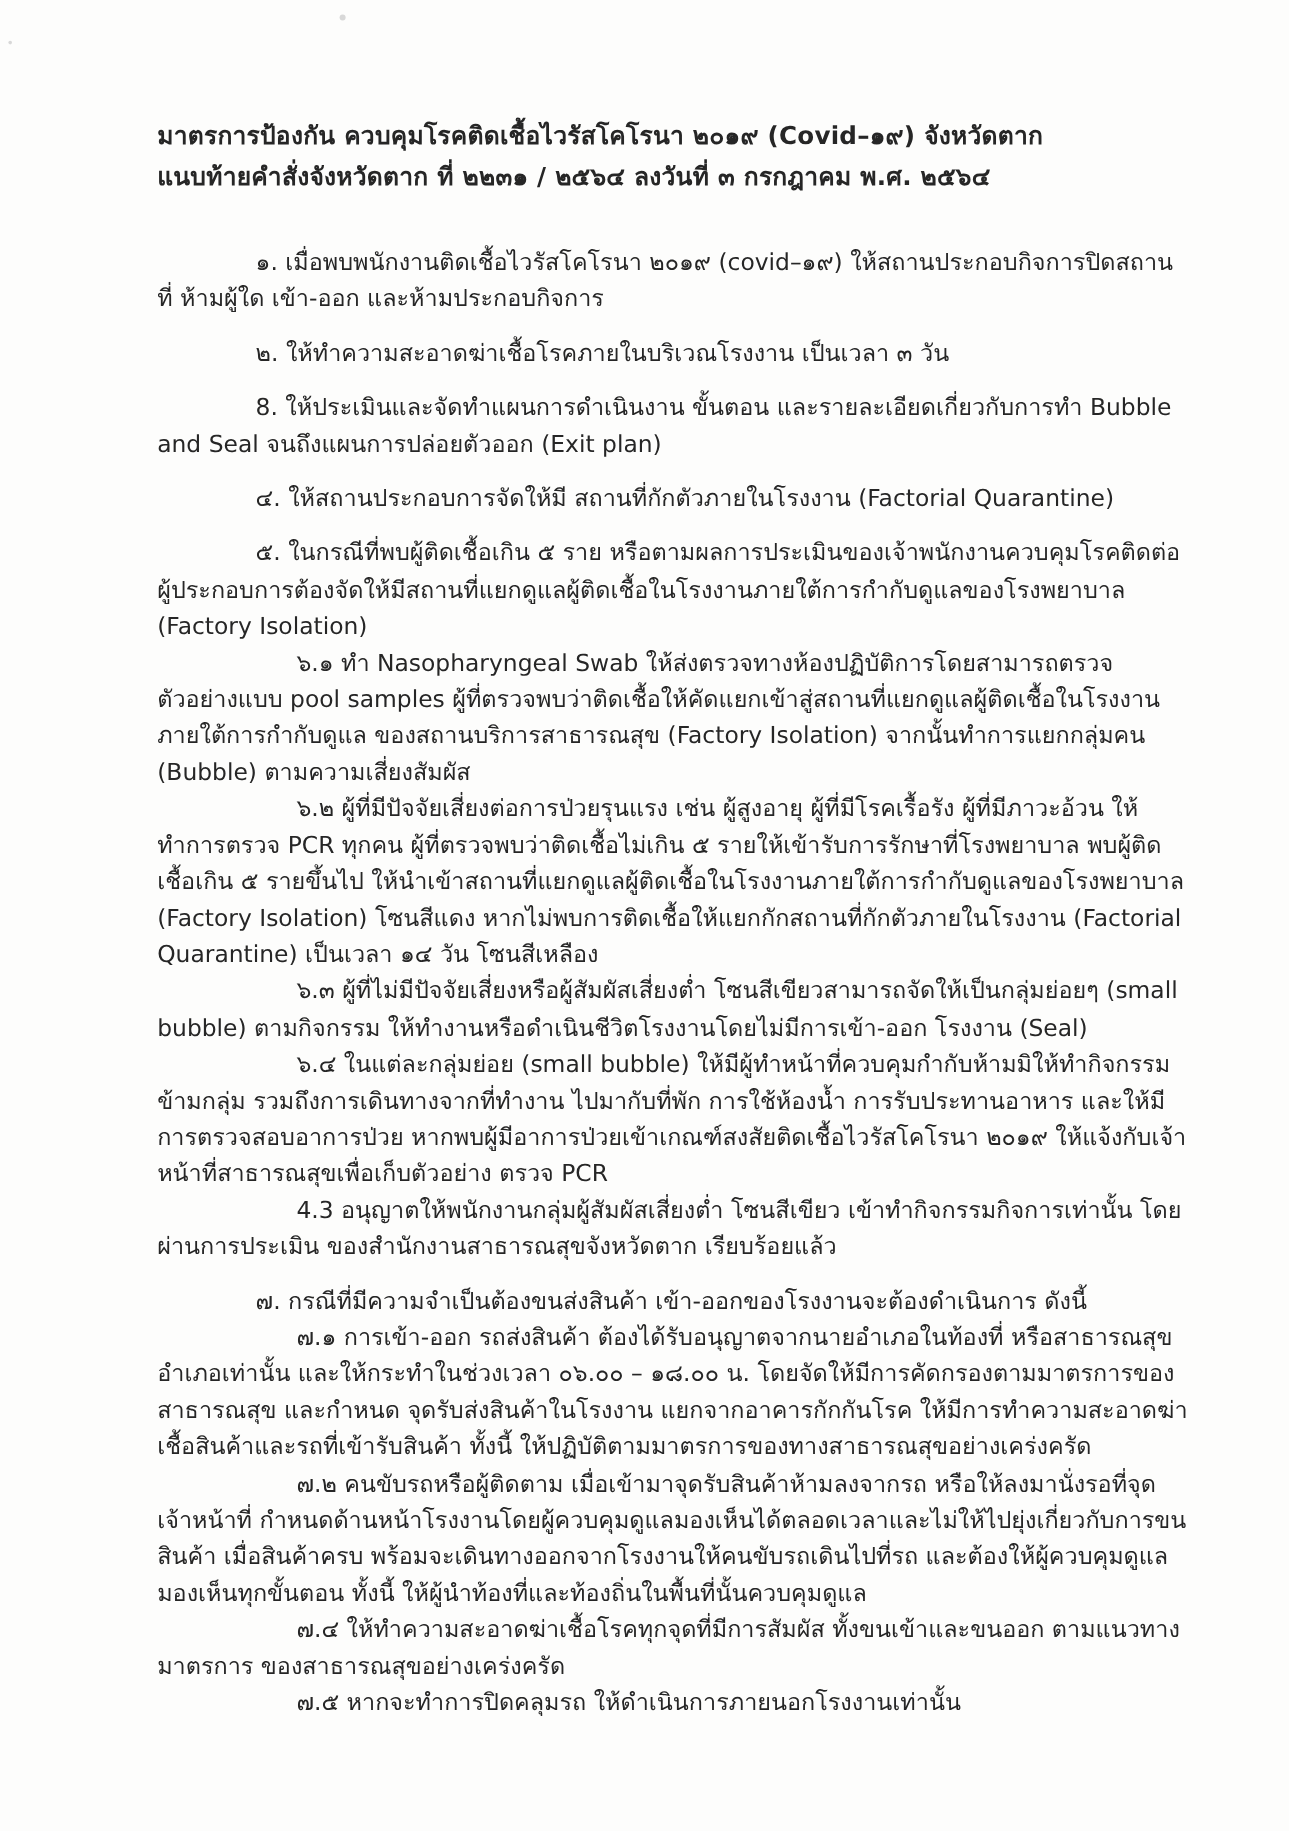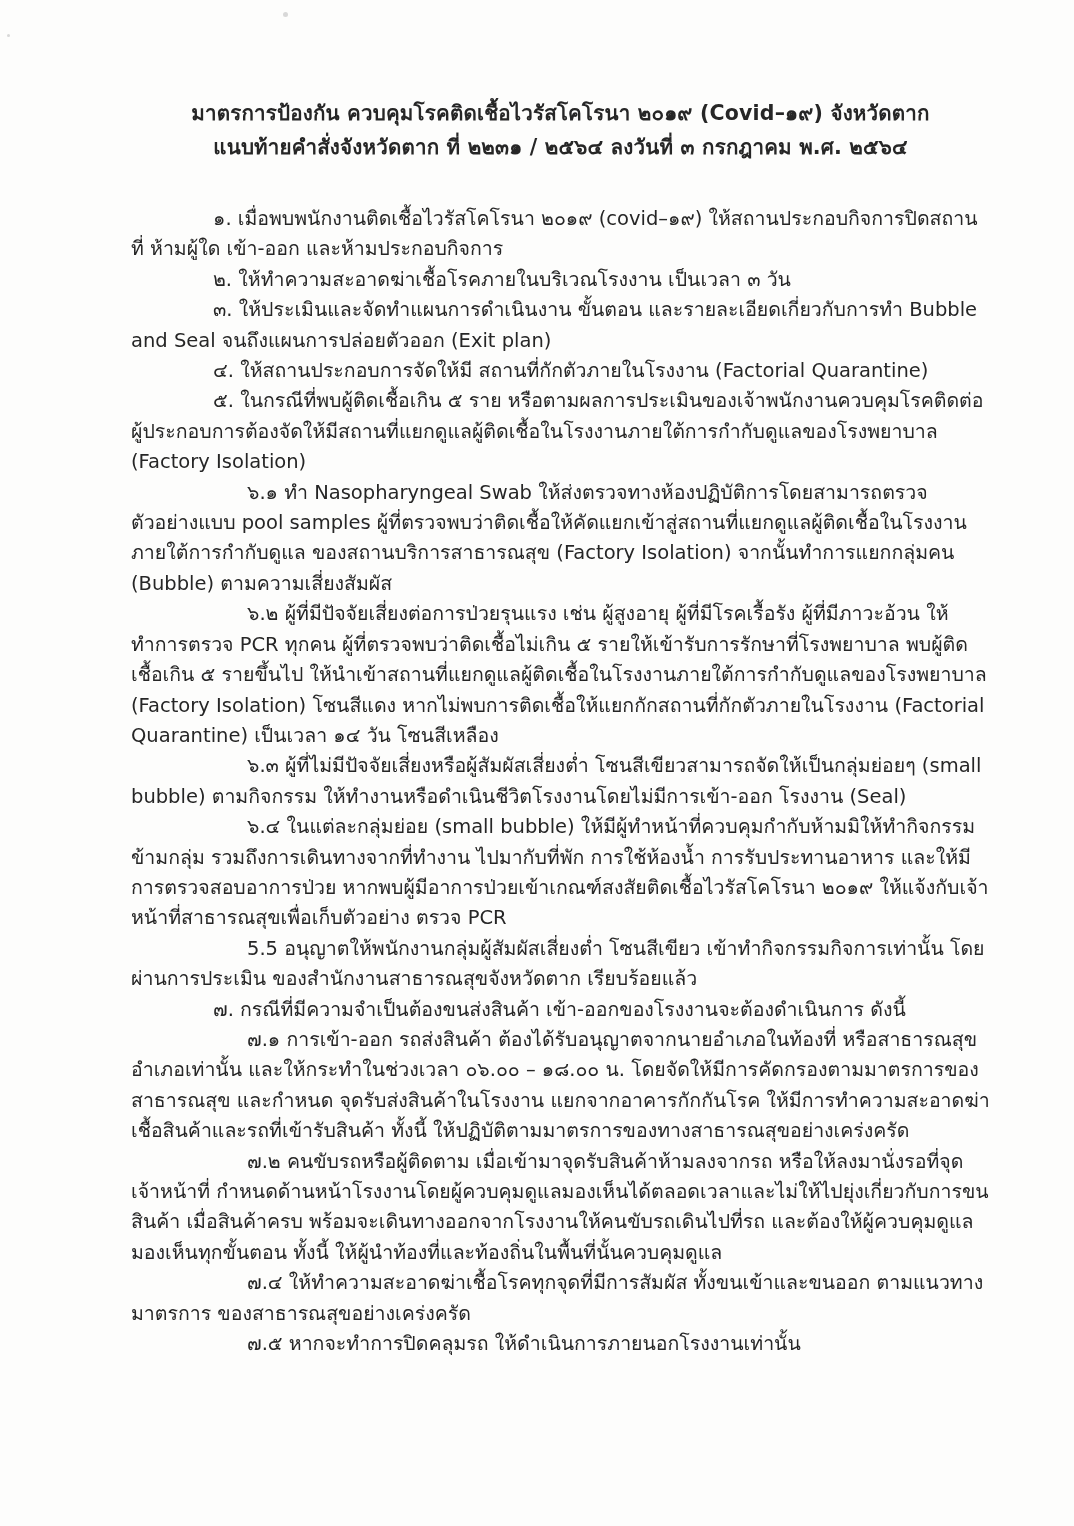--- a/index.html
+++ b/index.html
@@ -15,38 +15,38 @@
     overflow:hidden;
     position:relative;
   }
   .page{
     box-sizing:border-box;
     width:1074px;height:1526px;
     padding:96px 84px 0 131px;
     position:relative;
   }
   .title-block{
-    text-align:center;
+    text-align:left;
     font-weight:bold;
     font-size:20.5px;
     line-height:34px;
     margin-bottom:40px;
     letter-spacing:0.2px;
   }
   .title-line{white-space:nowrap;}
   .doc-body{
     font-size:19.5px;
     line-height:30.4px;
     text-align:left;
   }
   .doc-body p{
     margin:0;
     padding:0;
   }
-  .doc-body p.level-1{text-indent:82px;}
+  .doc-body p.level-1{text-indent:82px;margin-top:15px;}
   .doc-body p.level-2{text-indent:116px;}
   
   .speck{
     position:absolute;
     background:#b9b9b9;
     border-radius:50%;
     opacity:.55;
   }
   .speck-1{left:283px;top:12px;width:5px;height:5px;}
   .speck-2{left:7px;top:34px;width:3px;height:3px;}
@@ -59,28 +59,28 @@
   <div class="speck speck-2"></div>
 
   <div class="title-block">
     <div class="title-line">มาตรการป้องกัน ควบคุมโรคติดเชื้อไวรัสโคโรนา ๒๐๑๙ (Covid–๑๙) จังหวัดตาก</div>
     <div class="title-line">แนบท้ายคำสั่งจังหวัดตาก ที่ ๒๒๓๑ / ๒๕๖๔  ลงวันที่ ๓ กรกฎาคม พ.ศ. ๒๕๖๔</div>
   </div>
 
   <div class="doc-body">
       <p class="level-1">๑. เมื่อพบพนักงานติดเชื้อไวรัสโคโรนา ๒๐๑๙ (covid–๑๙) ให้สถานประกอบกิจการปิดสถานที่ ห้ามผู้ใด เข้า-ออก และห้ามประกอบกิจการ</p>
       <p class="level-1">๒. ให้ทำความสะอาดฆ่าเชื้อโรคภายในบริเวณโรงงาน เป็นเวลา ๓ วัน</p>
-      <p class="level-1">๓. ให้ประเมินและจัดทำแผนการดำเนินงาน ขั้นตอน และรายละเอียดเกี่ยวกับการทำ Bubble and Seal จนถึงแผนการปล่อยตัวออก (Exit plan)</p>
+      <p class="level-1">8. ให้ประเมินและจัดทำแผนการดำเนินงาน ขั้นตอน และรายละเอียดเกี่ยวกับการทำ Bubble and Seal จนถึงแผนการปล่อยตัวออก (Exit plan)</p>
       <p class="level-1">๔. ให้สถานประกอบการจัดให้มี สถานที่กักตัวภายในโรงงาน (Factorial Quarantine)</p>
       <p class="level-1">๕. ในกรณีที่พบผู้ติดเชื้อเกิน ๕ ราย หรือตามผลการประเมินของเจ้าพนักงานควบคุมโรคติดต่อ ผู้ประกอบการต้องจัดให้มีสถานที่แยกดูแลผู้ติดเชื้อในโรงงานภายใต้การกำกับดูแลของโรงพยาบาล (Factory Isolation)</p>
       <p class="level-2">๖.๑ ทำ Nasopharyngeal Swab ให้ส่งตรวจทางห้องปฏิบัติการโดยสามารถตรวจตัวอย่างแบบ pool samples ผู้ที่ตรวจพบว่าติดเชื้อให้คัดแยกเข้าสู่สถานที่แยกดูแลผู้ติดเชื้อในโรงงานภายใต้การกำกับดูแล ของสถานบริการสาธารณสุข (Factory Isolation) จากนั้นทำการแยกกลุ่มคน (Bubble) ตามความเสี่ยงสัมผัส</p>
       <p class="level-2">๖.๒ ผู้ที่มีปัจจัยเสี่ยงต่อการป่วยรุนแรง เช่น ผู้สูงอายุ ผู้ที่มีโรคเรื้อรัง ผู้ที่มีภาวะอ้วน ให้ทำการตรวจ PCR ทุกคน ผู้ที่ตรวจพบว่าติดเชื้อไม่เกิน ๕ รายให้เข้ารับการรักษาที่โรงพยาบาล พบผู้ติดเชื้อเกิน ๕ รายขึ้นไป ให้นำเข้าสถานที่แยกดูแลผู้ติดเชื้อในโรงงานภายใต้การกำกับดูแลของโรงพยาบาล (Factory Isolation) โซนสีแดง หากไม่พบการติดเชื้อให้แยกกักสถานที่กักตัวภายในโรงงาน (Factorial Quarantine) เป็นเวลา ๑๔ วัน โซนสีเหลือง</p>
       <p class="level-2">๖.๓ ผู้ที่ไม่มีปัจจัยเสี่ยงหรือผู้สัมผัสเสี่ยงต่ำ โซนสีเขียวสามารถจัดให้เป็นกลุ่มย่อยๆ (small bubble) ตามกิจกรรม ให้ทำงานหรือดำเนินชีวิตโรงงานโดยไม่มีการเข้า-ออก โรงงาน (Seal)</p>
       <p class="level-2">๖.๔ ในแต่ละกลุ่มย่อย (small bubble) ให้มีผู้ทำหน้าที่ควบคุมกำกับห้ามมิให้ทำกิจกรรมข้ามกลุ่ม รวมถึงการเดินทางจากที่ทำงาน ไปมากับที่พัก การใช้ห้องน้ำ การรับประทานอาหาร และให้มีการตรวจสอบอาการป่วย หากพบผู้มีอาการป่วยเข้าเกณฑ์สงสัยติดเชื้อไวรัสโคโรนา ๒๐๑๙ ให้แจ้งกับเจ้าหน้าที่สาธารณสุขเพื่อเก็บตัวอย่าง ตรวจ PCR</p>
-      <p class="level-2">5.5 อนุญาตให้พนักงานกลุ่มผู้สัมผัสเสี่ยงต่ำ โซนสีเขียว เข้าทำกิจกรรมกิจการเท่านั้น โดยผ่านการประเมิน ของสำนักงานสาธารณสุขจังหวัดตาก เรียบร้อยแล้ว</p>
+      <p class="level-2">4.3 อนุญาตให้พนักงานกลุ่มผู้สัมผัสเสี่ยงต่ำ โซนสีเขียว เข้าทำกิจกรรมกิจการเท่านั้น โดยผ่านการประเมิน ของสำนักงานสาธารณสุขจังหวัดตาก เรียบร้อยแล้ว</p>
       <p class="level-1">๗. กรณีที่มีความจำเป็นต้องขนส่งสินค้า เข้า-ออกของโรงงานจะต้องดำเนินการ ดังนี้</p>
       <p class="level-2">๗.๑ การเข้า-ออก รถส่งสินค้า ต้องได้รับอนุญาตจากนายอำเภอในท้องที่ หรือสาธารณสุขอำเภอเท่านั้น และให้กระทำในช่วงเวลา ๐๖.๐๐ – ๑๘.๐๐ น. โดยจัดให้มีการคัดกรองตามมาตรการของสาธารณสุข และกำหนด จุดรับส่งสินค้าในโรงงาน แยกจากอาคารกักกันโรค ให้มีการทำความสะอาดฆ่าเชื้อสินค้าและรถที่เข้ารับสินค้า ทั้งนี้ ให้ปฏิบัติตามมาตรการของทางสาธารณสุขอย่างเคร่งครัด</p>
       <p class="level-2">๗.๒ คนขับรถหรือผู้ติดตาม เมื่อเข้ามาจุดรับสินค้าห้ามลงจากรถ หรือให้ลงมานั่งรอที่จุดเจ้าหน้าที่ กำหนดด้านหน้าโรงงานโดยผู้ควบคุมดูแลมองเห็นได้ตลอดเวลาและไม่ให้ไปยุ่งเกี่ยวกับการขนสินค้า เมื่อสินค้าครบ พร้อมจะเดินทางออกจากโรงงานให้คนขับรถเดินไปที่รถ และต้องให้ผู้ควบคุมดูแลมองเห็นทุกขั้นตอน ทั้งนี้ ให้ผู้นำท้องที่และท้องถิ่นในพื้นที่นั้นควบคุมดูแล</p>
       <p class="level-2">๗.๔ ให้ทำความสะอาดฆ่าเชื้อโรคทุกจุดที่มีการสัมผัส ทั้งขนเข้าและขนออก ตามแนวทางมาตรการ ของสาธารณสุขอย่างเคร่งครัด</p>
       <p class="level-2">๗.๕ หากจะทำการปิดคลุมรถ ให้ดำเนินการภายนอกโรงงานเท่านั้น</p>
     </div>
 
 </div>
 
 </body></html>

